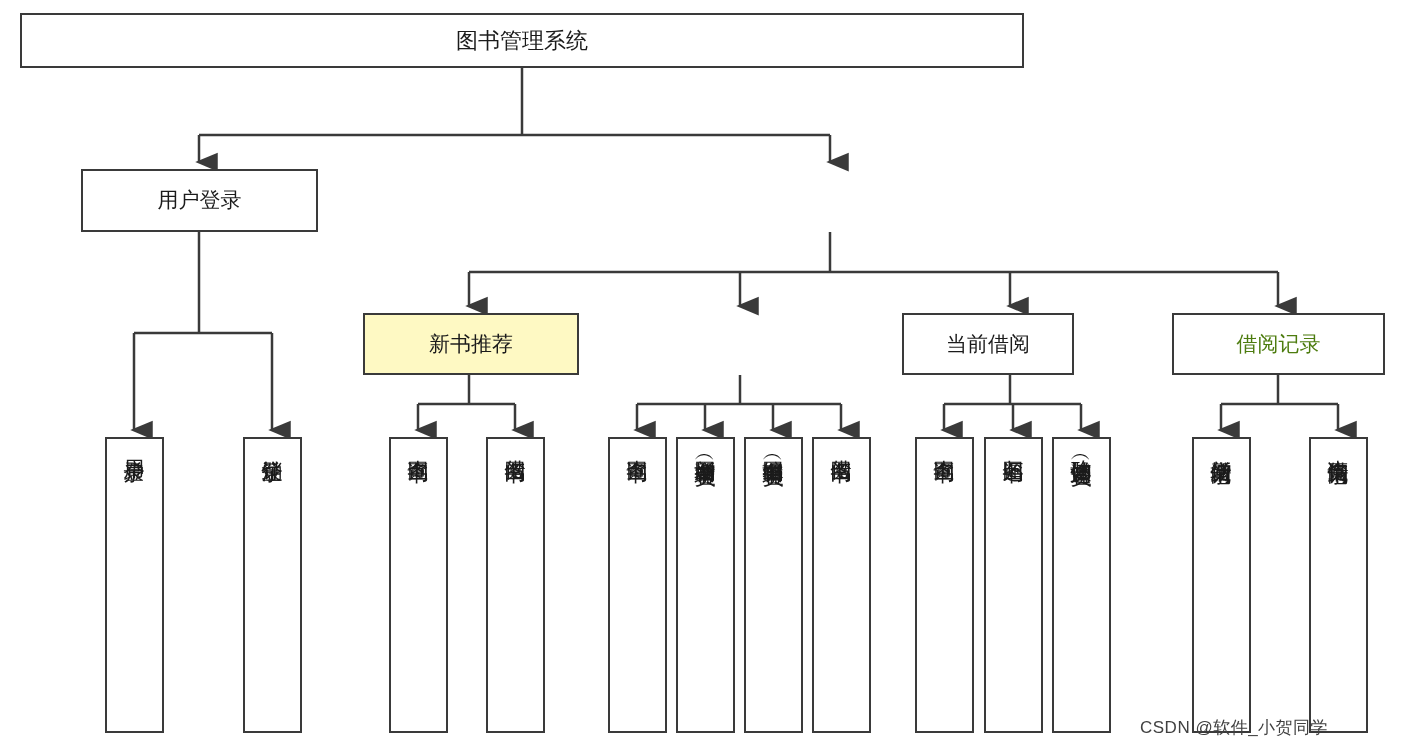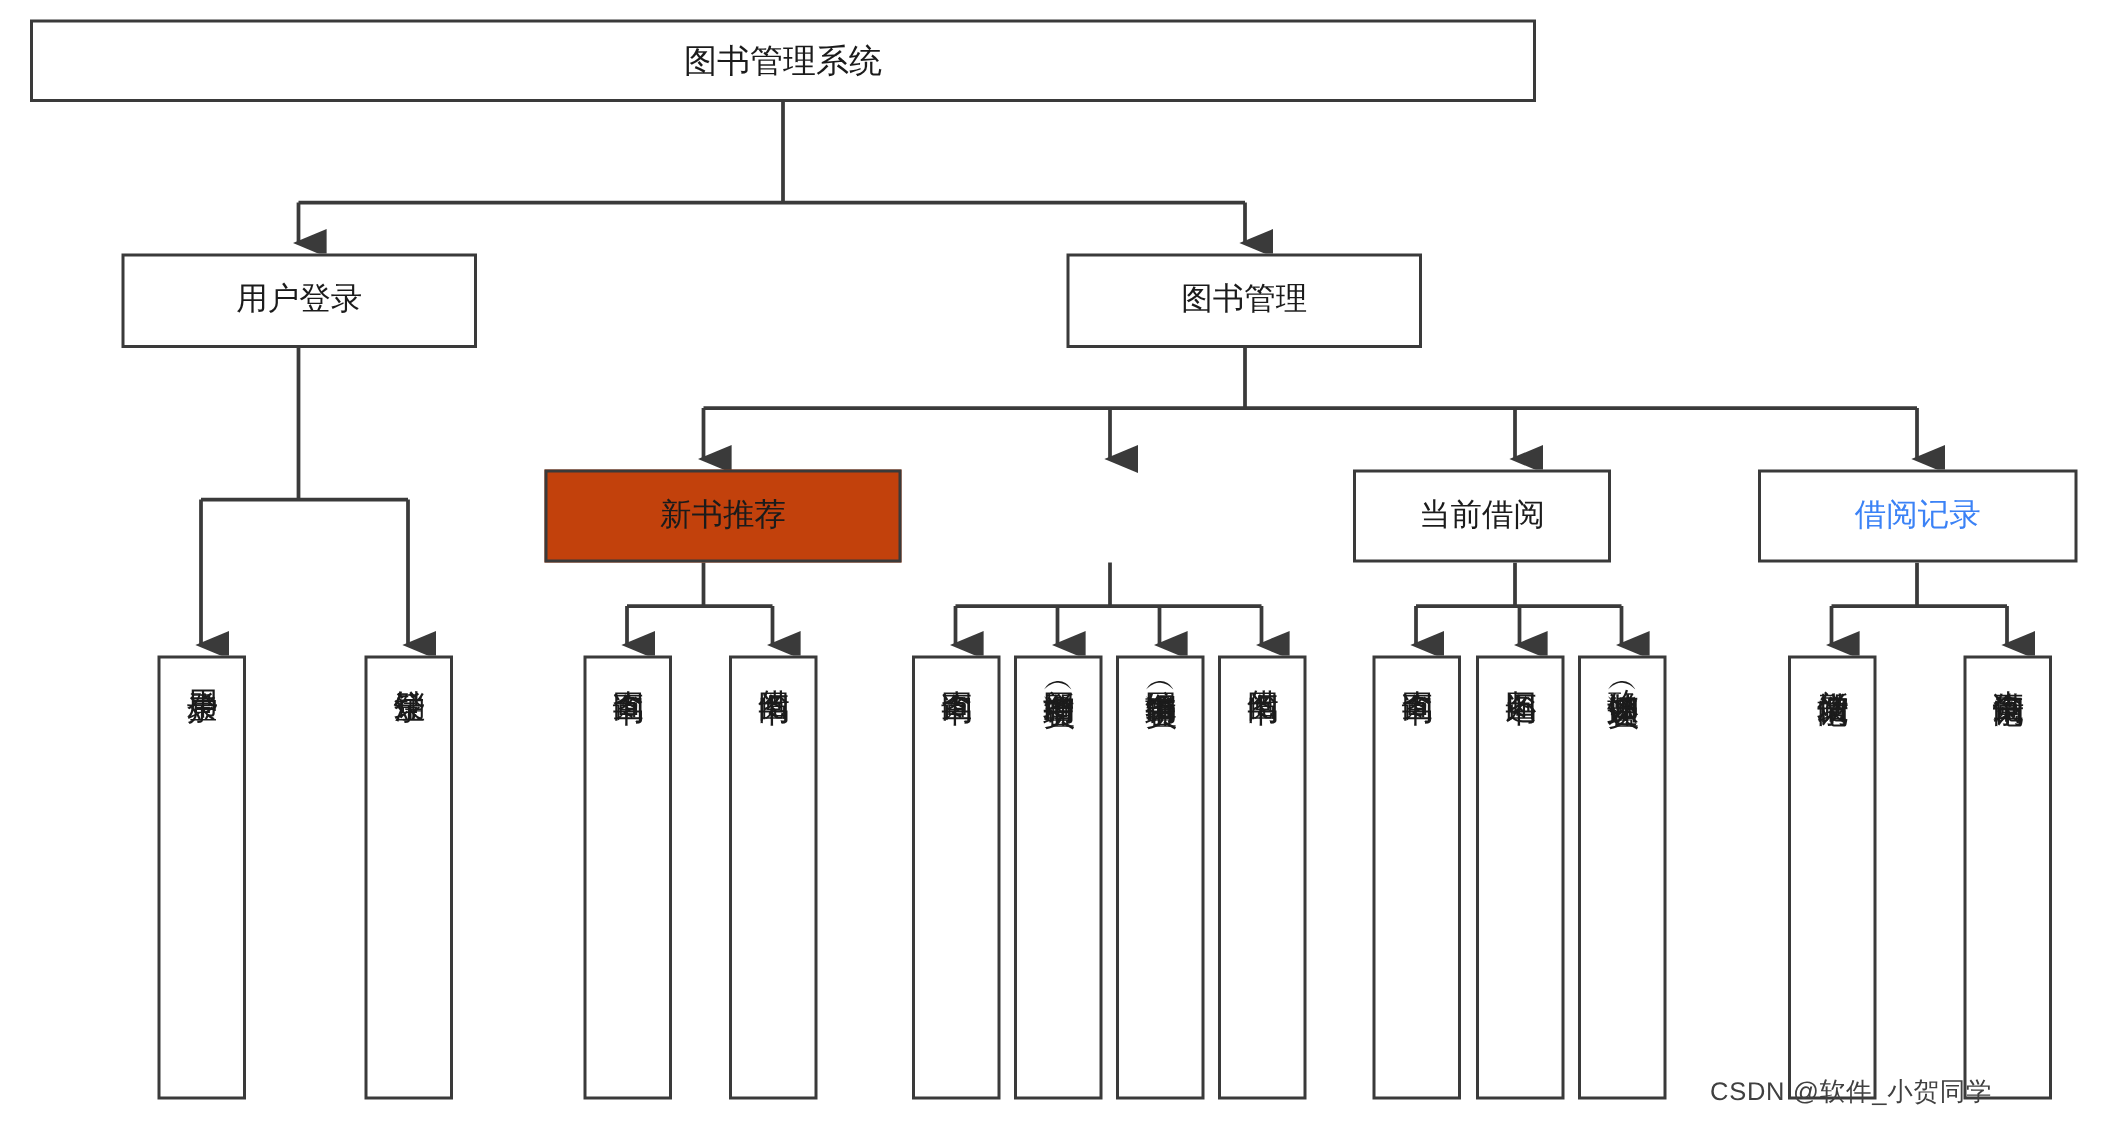--- a/index.html
+++ b/index.html
@@ -129,32 +129,29 @@
     </g>
   </svg>
 
   <div class="node horiz root" style="left: 20px; top: 13px; width: 1004px; height: 55px; border-color: rgb(58, 58, 58); background: rgb(255, 255, 255);">
     <span class="node-label" style="color: rgb(27, 27, 27);">图书管理系统</span>
   </div>
 
   <div class="node horiz" style="left: 81px; top: 169px; width: 237px; height: 63px; border-color: rgb(58, 58, 58); background: rgb(255, 255, 255);">
     <span class="node-label" style="color: rgb(27, 27, 27);">用户登录</span>
   </div>
-  <div class="node horiz" style="left: 711px; top: 169px; width: 237px; height: 63px; border-color: rgb(58, 58, 58); background: rgb(255, 255, 255);">
-    <span class="node-label" style="color: rgb(27, 27, 27);">图书管理</span>
-  </div>
 
-  <div class="node horiz" style="left: 363px; top: 313px; width: 238px; height: 62px; border-color: rgb(58, 58, 58); background: #c2410c; justify-content: center;">
+  <div class="node horiz" style="left: 363px; top: 313px; width: 216px; height: 62px; border-color: rgb(58, 58, 58); background: #fef9c3; justify-content: center;">
     <span class="node-label" style="color: rgb(27, 27, 27);">新书推荐</span>
   </div>
   <div class="node horiz" style="left: 902px; top: 313px; width: 172px; height: 62px; border-color: rgb(58, 58, 58); background: rgb(255, 255, 255);">
     <span class="node-label" style="color: rgb(27, 27, 27);">当前借阅</span>
   </div>
   <div class="node horiz" style="left: 1172px; top: 313px; width: 213px; height: 62px; border-color: rgb(58, 58, 58); background: rgb(255, 255, 255);">
-    <span class="node-label" style="color: #3b82f6;">借阅记录</span>
+    <span class="node-label" style="color: #4d7c0f;">借阅记录</span>
   </div>
 
   <div class="node vert" style="left: 105px; top: 437px; width: 59px; height: 296px; border-color: rgb(58, 58, 58); background: rgb(255, 255, 255);">
     <span class="node-label" style="color: rgb(27, 27, 27);">用户登录</span>
   </div>
   <div class="node vert" style="left: 243px; top: 437px; width: 59px; height: 296px; border-color: rgb(58, 58, 58); background: rgb(255, 255, 255);">
     <span class="node-label" style="color: rgb(27, 27, 27);">注销登录</span>
   </div>
   <div class="node vert" style="left: 389px; top: 437px; width: 59px; height: 296px; border-color: rgb(58, 58, 58); background: rgb(255, 255, 255);">
     <span class="node-label" style="color: rgb(27, 27, 27);">查询图书</span>

